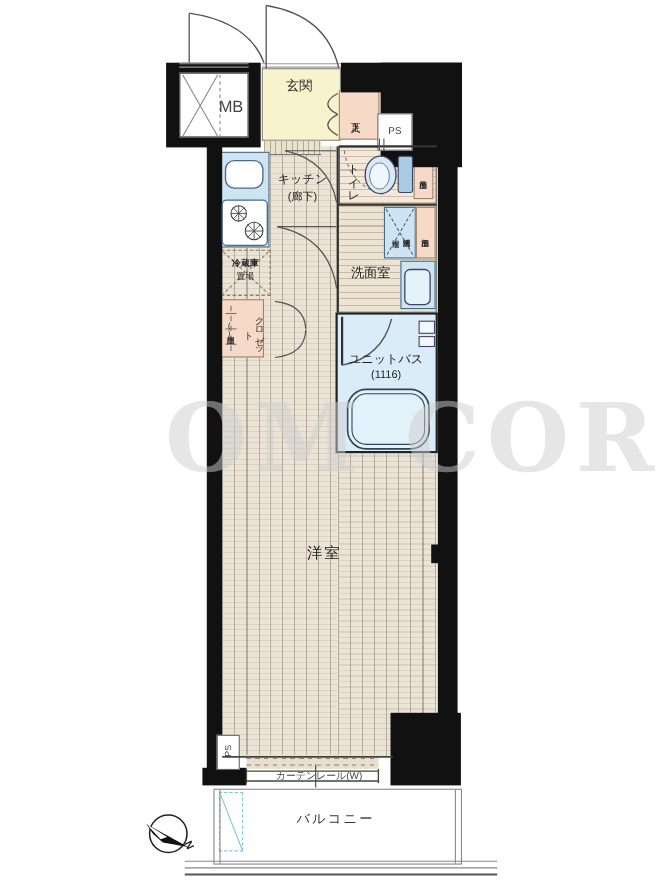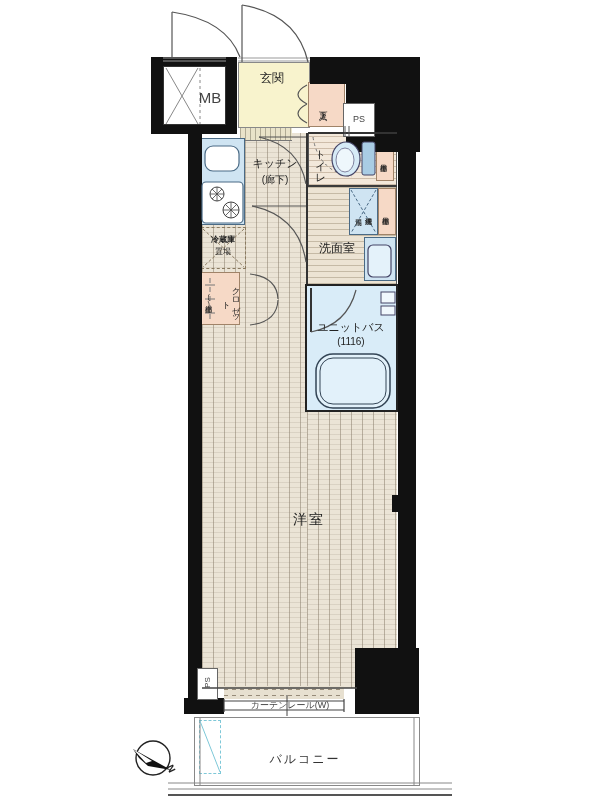--- a/index.html
+++ b/index.html
@@ -177,20 +177,21 @@
   <div class="abs lbl v tiny" style="left:354px;top:198px;height:30px;">置場</div>
   <div class="abs lbl" style="left:244px;top:157px;width:62px;font-size:11px;">キッチン</div>
   <div class="abs lbl" style="left:244px;top:174px;width:62px;font-size:10px;">(廊下)</div>
   <div class="abs lbl" style="left:199px;top:235px;width:48px;font-size:8px;font-weight:bold;">冷蔵庫</div>
   <div class="abs lbl" style="left:199px;top:247px;width:48px;font-size:8px;">置場</div>
   <div class="abs lbl v" style="left:221px;top:276px;height:48px;font-size:8.5px;">クロゼット</div>
   <div class="abs lbl v tiny" style="left:204px;top:281px;height:38px;">(上部棚)</div>
   <div class="abs lbl" style="left:308px;top:242px;width:58px;font-size:12px;">洗面室</div>
   <div class="abs lbl" style="left:310px;top:321px;width:82px;font-size:11px;">ユニットバス</div>
   <div class="abs lbl" style="left:310px;top:336px;width:82px;font-size:10px;">(1116)</div>
-  <div class="abs lbl" style="left:265px;top:511px;width:60px;font-size:14px;letter-spacing:2px;text-align:right;">洋室</div>
+  <div class="abs lbl" style="left:265px;top:494px;width:60px;font-size:14px;letter-spacing:2px;">洋室</div>
   <div class="abs lbl" style="left:238px;top:700px;width:104px;font-size:9px;color:#444;">カーテンレール(W)</div>
   <div class="abs lbl" style="left:196px;top:678px;width:24px;font-size:8px;color:#444;transform:rotate(-90deg);">PS</div>
-  <div class="abs lbl" style="left:260px;top:738px;width:90px;font-size:12px;letter-spacing:2px;color:#333;margin-top:15px;">バルコニー</div>
+  <div class="abs lbl" style="left:260px;top:738px;width:90px;font-size:12px;letter-spacing:2px;color:#333;">バルコニー</div>
   <div class="abs lbl" style="left:164px;top:763px;width:14px;font-size:10px;font-weight:bold;transform:rotate(65deg);">N</div>
 
+  <div class="abs wm" style="left:150px;top:348px;width:400px;font-family:'DejaVu Serif','Liberation Serif',serif;font-size:86px;font-weight:bold;letter-spacing:6px;color:rgba(205,205,205,0.5);white-space:nowrap;">OM COR</div>
 
 </div>
 
 </body></html>

